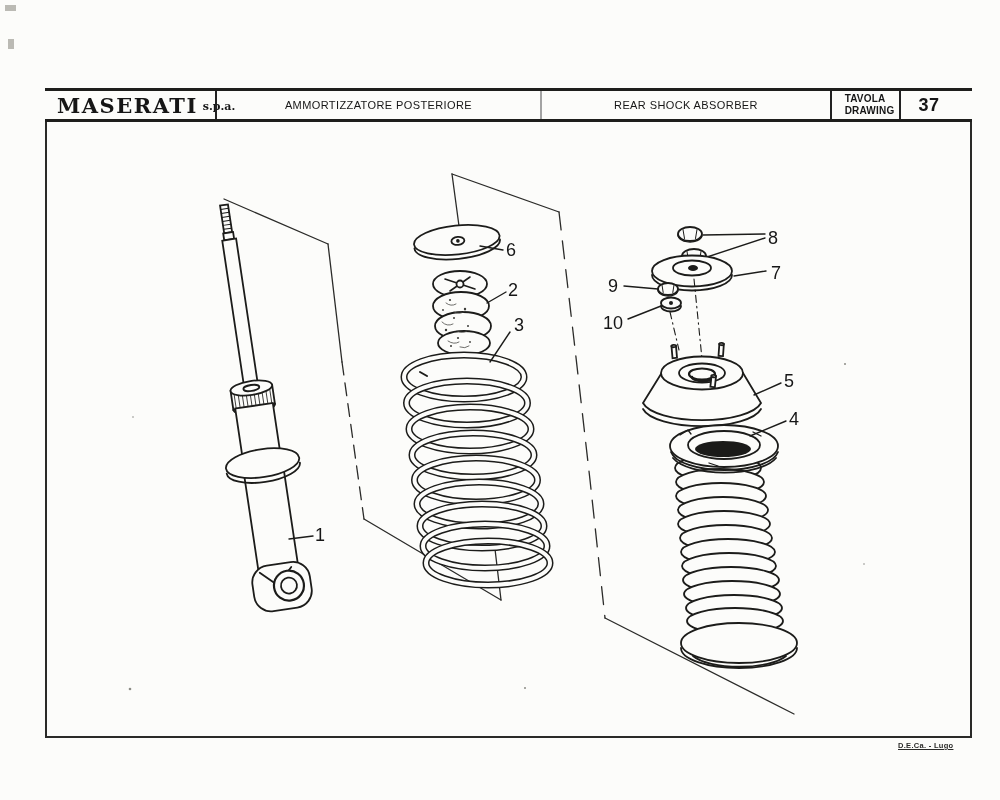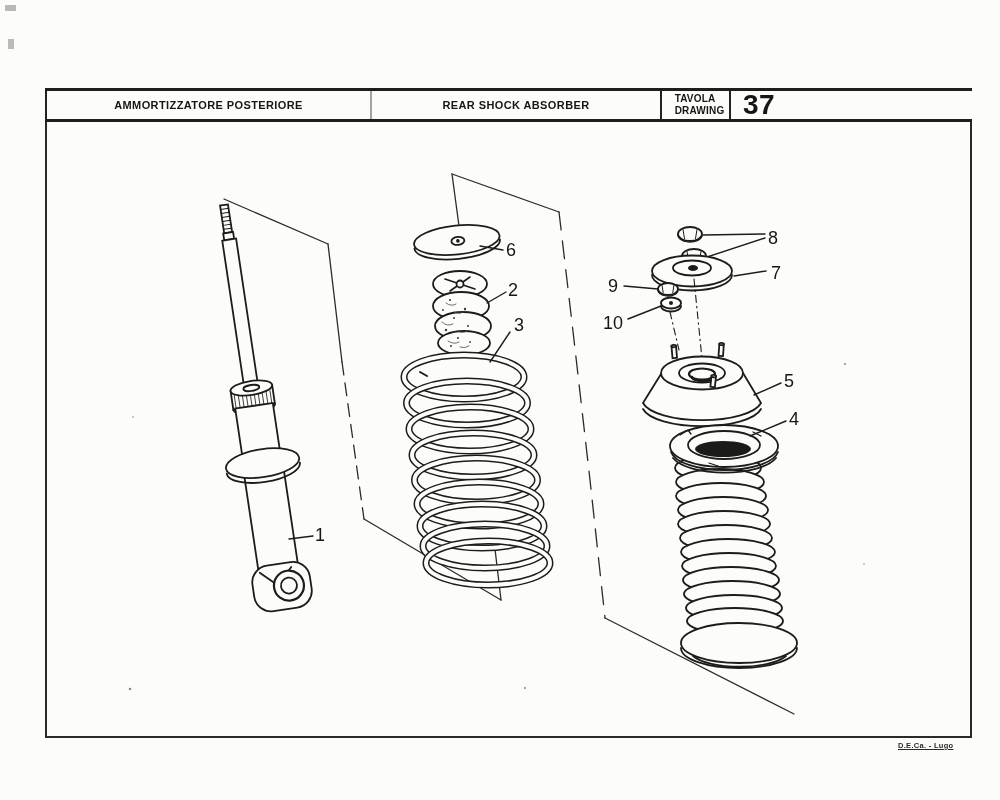--- a/index.html
+++ b/index.html
@@ -14,23 +14,23 @@
     display:flex;box-sizing:border-box;background:#fcfcfa;
   }
   .hcell{display:flex;align-items:center;justify-content:center;box-sizing:border-box;height:100%;}
   .cell-brand{width:170px;justify-content:flex-start;padding-left:12px;}
   .cell-it{width:325px;border-left:2px solid #222;}
   .cell-en{width:290px;border-left:2px solid #a3a3a3;}
   .cell-tavola{width:69px;border-left:2px solid #222;justify-content:center;padding-left:8px;}
   .cell-num{width:58px;border-left:2px solid #222;}
   .brand{font-family:"DejaVu Serif","Liberation Serif",serif;font-weight:bold;font-size:21px;letter-spacing:1.5px;}
   .brand-suffix{font-family:"DejaVu Serif","Liberation Serif",serif;font-weight:bold;font-size:11px;margin-left:5px;align-self:flex-end;padding-bottom:6px;}
-  .title-small{font-size:11px;font-weight:bold;letter-spacing:.4px;}
+  .title-small{font-size:11px;font-weight:normal;letter-spacing:.4px;}
   .tavola{font-size:10px;font-weight:bold;line-height:1.25;letter-spacing:.2px;}
-  .plate-number{font-size:28px;font-weight:bold;letter-spacing:.5px;}
+  .plate-number{font-size:18px;font-weight:bold;letter-spacing:.5px;}
   
   .frame{
     position:absolute;left:45px;top:122px;width:927px;height:616px;
     border-left:2px solid #2a2a28;border-right:2px solid #2a2a28;border-bottom:2px solid #2a2a28;
     box-sizing:border-box;background:#fcfcfa;
   }
   .frame svg{position:absolute;left:0;top:0;}
   .credit{
     position:absolute;left:898px;top:741px;width:72px;text-align:left;
     font-size:7.5px;font-weight:bold;letter-spacing:.3px;text-decoration:underline;color:#2a2a28;
@@ -42,20 +42,24 @@
 </style>
 </head>
 <body>
 
 <div class="page">
 
   <div class="smudge s1"></div>
   <div class="smudge s2"></div>
 
   <div class="header-box">
+    <div class="hcell cell-brand">
+      <span class="brand">MASERATI</span>
+      <span class="brand-suffix">s.p.a.</span>
+    </div>
     <div class="hcell cell-it">
       <span class="title-small">AMMORTIZZATORE POSTERIORE</span>
     </div>
     <div class="hcell cell-en">
       <span class="title-small">REAR SHOCK ABSORBER</span>
     </div>
     <div class="hcell cell-tavola">
       <span class="tavola">
         <span>TAVOLA</span><br>
         <span>DRAWING</span>

